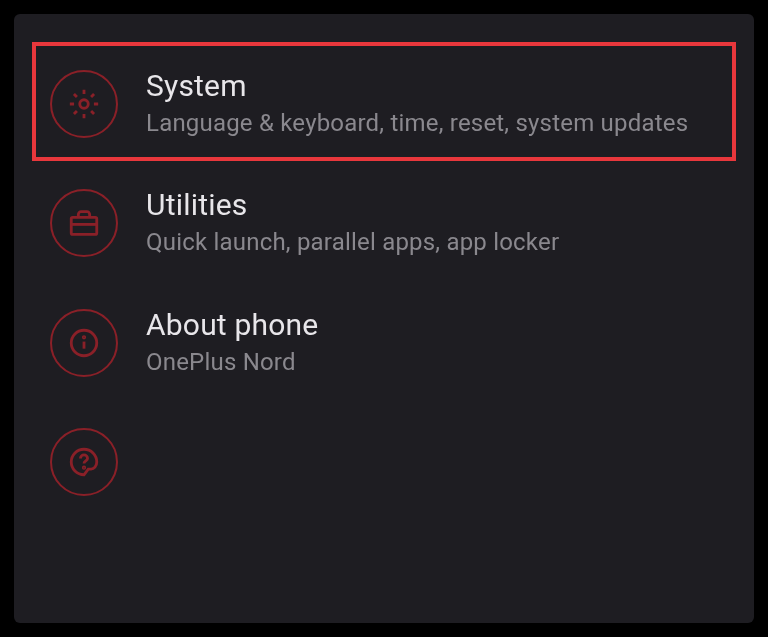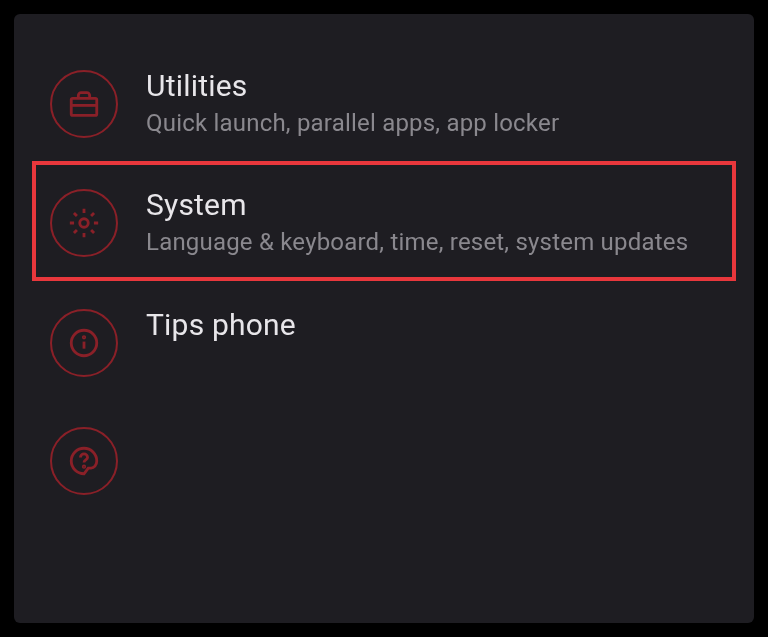--- a/index.html
+++ b/index.html
@@ -69,57 +69,58 @@
       font-weight: 400;
       line-height: 1.35;
       letter-spacing: 0.2px;
     }
   </style>
 </head>
 <body>
 
 <div class="settings-panel">
 
-  <div class="settings-item">
-    <div class="icon-circle">
-      <svg viewBox="0 0 24 24">
-        <rect x="3" y="8" width="18" height="12" rx="1"></rect>
-        <path d="M8 8 V6 a2 2 0 0 1 2-2 h4 a2 2 0 0 1 2 2 V8"></path>
-        <line x1="3" y1="13" x2="21" y2="13"></line>
-      </svg>
-    </div>
-    <div class="item-text">
-      <div class="item-title">Utilities</div>
-      <div class="item-subtitle">Quick launch, parallel apps, app locker</div>
-    </div>
-  </div>
-
   <div class="settings-item highlighted">
     <div class="icon-circle">
       <svg viewBox="0 0 24 24">
         <circle cx="12" cy="12" r="3"></circle>
         <path d="M12 2 L12 5 M12 19 L12 22 M4.9 4.9 L7 7 M17 17 L19.1 19.1 M2 12 L5 12 M19 12 L22 12 M4.9 19.1 L7 17 M17 7 L19.1 4.9"></path>
       </svg>
     </div>
     <div class="item-text">
       <div class="item-title">System</div>
       <div class="item-subtitle">Language &amp; keyboard, time, reset, system updates</div>
     </div>
   </div>
 
   <div class="settings-item">
     <div class="icon-circle">
       <svg viewBox="0 0 24 24">
+        <rect x="3" y="8" width="18" height="12" rx="1"></rect>
+        <path d="M8 8 V6 a2 2 0 0 1 2-2 h4 a2 2 0 0 1 2 2 V8"></path>
+        <line x1="3" y1="13" x2="21" y2="13"></line>
+      </svg>
+    </div>
+    <div class="item-text">
+      <div class="item-title">Utilities</div>
+      <div class="item-subtitle">Quick launch, parallel apps, app locker</div>
+    </div>
+  </div>
+
+  <div class="settings-item">
+    <div class="icon-circle">
+      <svg viewBox="0 0 24 24">
         <circle cx="12" cy="12" r="9"></circle>
         <line x1="12" y1="11" x2="12" y2="16"></line>
         <circle cx="12" cy="8" r="0.5" fill="#8a2028"></circle>
       </svg>
     </div>
     <div class="item-text">
-      <div class="item-title">Tips phone</div>
+      <div class="item-title">About phone</div>
+      <div class="item-subtitle">OnePlus Nord</div>
     </div>
   </div>
 
   <div class="settings-item">
     <div class="icon-circle">
       <svg viewBox="0 0 24 24">
         <path d="M12 21 a9 9 0 1 1 9-9 c0 3-2 5-4 5 h-2 z"></path>
         <path d="M9.5 9.5 a2.5 2.5 0 0 1 5 0 c0 1.5-2.5 2-2.5 3.5"></path>
         <circle cx="12" cy="16" r="0.5" fill="#8a2028"></circle>
       </svg>

